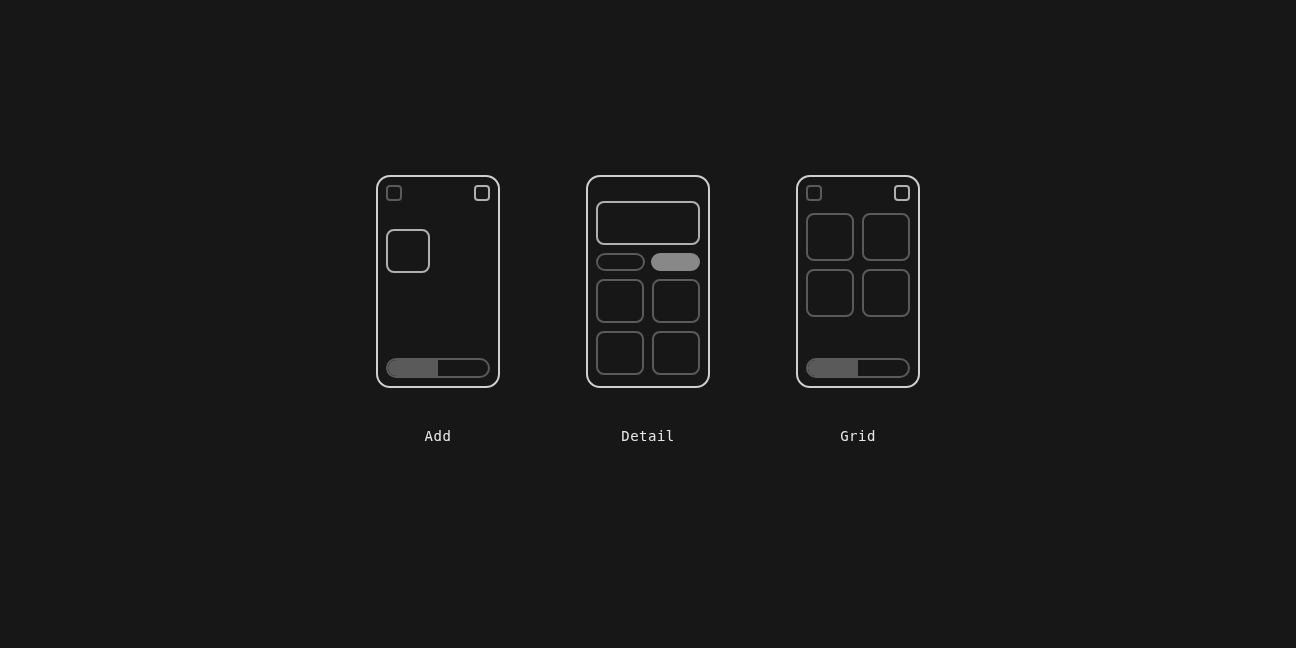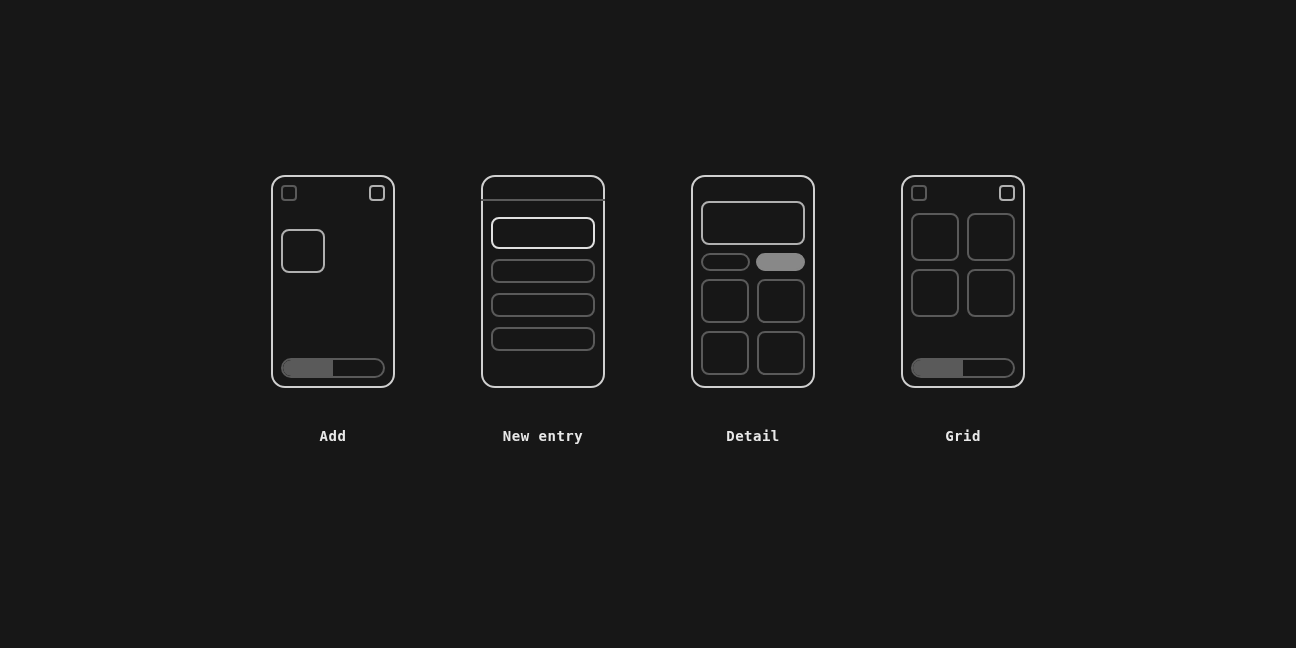--- a/index.html
+++ b/index.html
@@ -20,21 +20,20 @@
   .item {
     display: flex;
     flex-direction: column;
     align-items: center;
     gap: 40px;
   }
   .label {
     color: #e8e8e8;
     font-size: 14px;
     letter-spacing: 0.5px;
-    font-weight: bold;
   }
   .phone {
     width: 124px;
     height: 213px;
     border: 2px solid #d0d0d0;
     border-radius: 14px;
     position: relative;
     padding: 8px;
   }
   
@@ -192,32 +191,20 @@
       <div class="status-sq left"></div>
       <div class="status-sq right"></div>
       <div class="add-square"></div>
       <div class="bottom-segmented">
         <div class="fill"></div>
       </div>
     </div>
     <div class="label">Add</div>
   </div>
 
-  <div class="item">
-    <div class="phone">
-      <div class="sheet-top"></div>
-      <div class="entry-list">
-        <div class="entry-row active"></div>
-        <div class="entry-row"></div>
-        <div class="entry-row"></div>
-        <div class="entry-row"></div>
-      </div>
-    </div>
-    <div class="label">New entry</div>
-  </div>
 
   <div class="item">
     <div class="phone">
       <div class="hero"></div>
       <div class="pill-row">
         <div class="pill"></div>
         <div class="pill filled"></div>
       </div>
       <div class="detail-grid">
         <div class="cell"></div>

